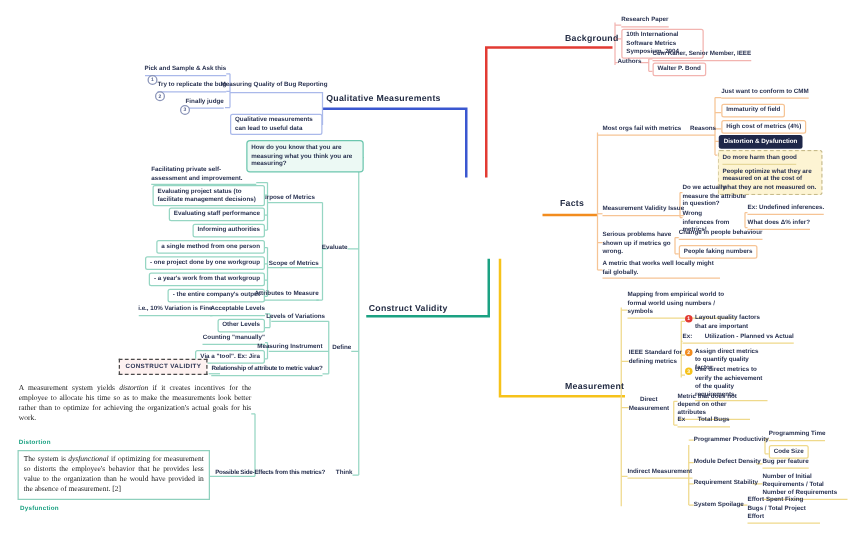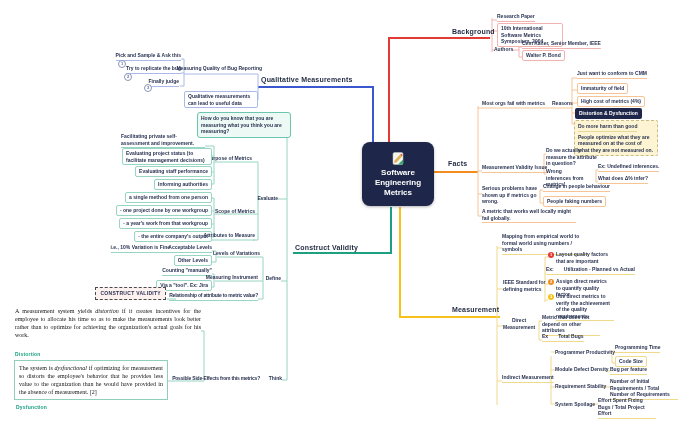--- a/index.html
+++ b/index.html
@@ -100,29 +100,20 @@
       <path d="M545 257 V302 M545 257 H548 M545 273 H546 M545 284 H548 M545 300 H548"></path>
       <path d="M539 321 V340 M539 321 H542 M539 340 H542"></path>
       <path d="M551 356 V404"></path>
       <path d="M551 352 H555 M612 351 V363 M612 351 H615 M612 363 H615"></path>
       <path d="M551 370 H555 M605 371 H610"></path>
       <path d="M551 387 H555 M602 387 H610"></path>
       <path d="M551 404 H555 M592 404 H598"></path>
     </g>
   </svg>
 
-  <div class="center-node">
-    <svg width="15" height="15" viewBox="0 0 15 15" style="margin-bottom:2px;">
-      <rect x="2" y="1.5" width="10" height="12" rx="1.5" fill="#f5f5f0" stroke="#c9c9c2" stroke-width="0.5"></rect>
-      <path d="M12 13.5 L7 13.5 L12 8.5 Z" fill="#3aa86a"></path>
-      <path d="M4 9.5 L9.5 3.5 L11 5 L5.5 11 L3.5 11.5 Z" fill="#e8b44a" stroke="#b5893a" stroke-width="0.4"></path>
-      <path d="M9.5 3.5 L11 5 L11.8 4.2 L10.3 2.7 Z" fill="#d14b42"></path>
-    </svg>
-    <div class="ttl">Software Engineering Metrics</div>
-  </div>
 
   <div class="node blabel" style="left:452px; top:27px;">Background</div>
   <div class="node u red" style="left:497px; top:13px;">Research Paper</div>
   <div class="node bx red wrap" style="left:497px; top:23px; width:58px;">10th International Software Metrics Symposium, 2004</div>
   <div class="node" style="left:494px; top:46px;">Authors</div>
   <div class="node u red" style="left:522px; top:40px;">Cem Kaner, Senior Member, IEEE</div>
   <div class="node bx red" style="left:522px; top:50px;">Walter P. Bond</div>
 
   <div class="node blabel" style="left:448px; top:159px;">Facts</div>
   <div class="node" style="left:482px; top:100px;">Most orgs fail with metrics</div>

